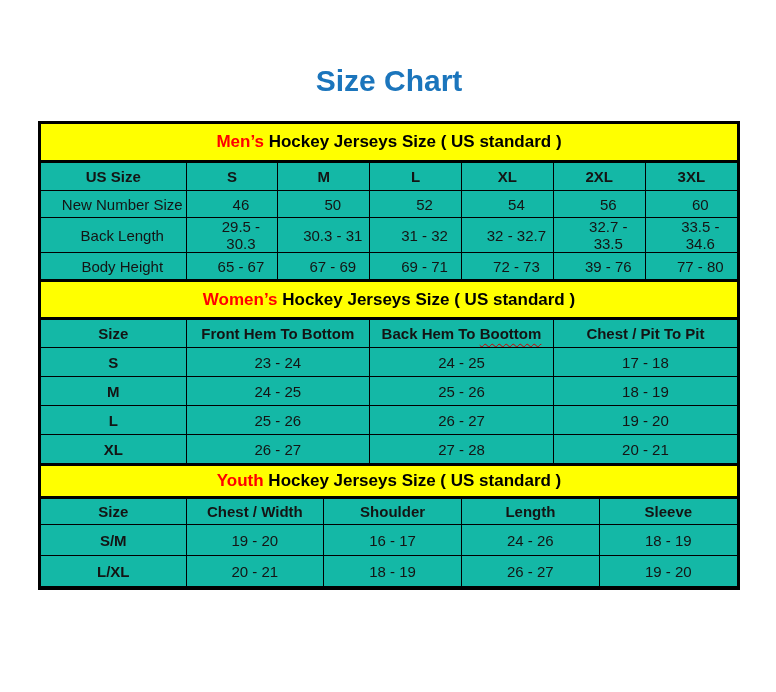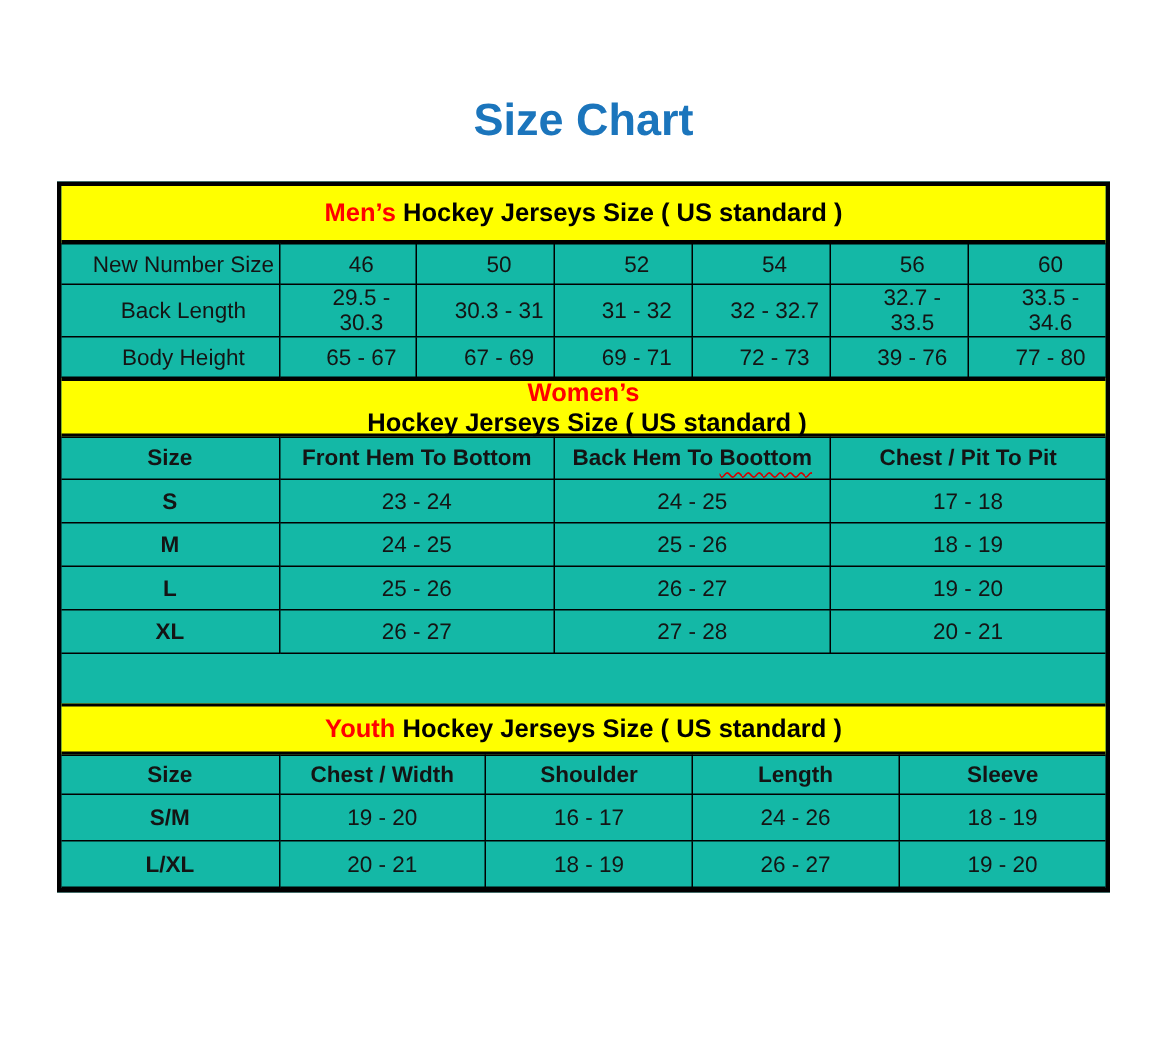--- a/index.html
+++ b/index.html
@@ -48,22 +48,22 @@
     align-items: center;
     justify-content: center;
     font-weight: bold;
     font-size: 17px;
     color: #000000;
     white-space: pre-wrap;
   }
   .band:first-child { border-top: none; }
   .band-prefix { color: #FF0000; }
   .band-mens   { height: 36px; }
-  .band-womens { height: 35px; flex-direction: column; }
-  .band-youth  { height: 30px; margin-top: 33px; }
+  .band-womens { height: 35px; }
+  .band-youth  { height: 30px; }
 
   table {
     width: 100%;
     border-collapse: collapse;
     table-layout: fixed;
   }
   th, td {
     border: 1px solid #000000;
     text-align: center;
     vertical-align: middle;
@@ -109,20 +109,29 @@
       <colgroup>
         <col style="width:145px">
           <col>
           <col>
           <col>
           <col>
           <col>
           <col>
       </colgroup>
       <tbody>
+          <tr>
+        <th>US Size</th>
+        <th>S</th>
+        <th>M</th>
+        <th>L</th>
+        <th>XL</th>
+        <th>2XL</th>
+        <th>3XL</th>
+      </tr>
       <tr>
         <td>New Number Size</td>
         <td>46</td>
         <td>50</td>
         <td>52</td>
         <td>54</td>
         <td>56</td>
         <td>60</td>
       </tr>
       <tr>

